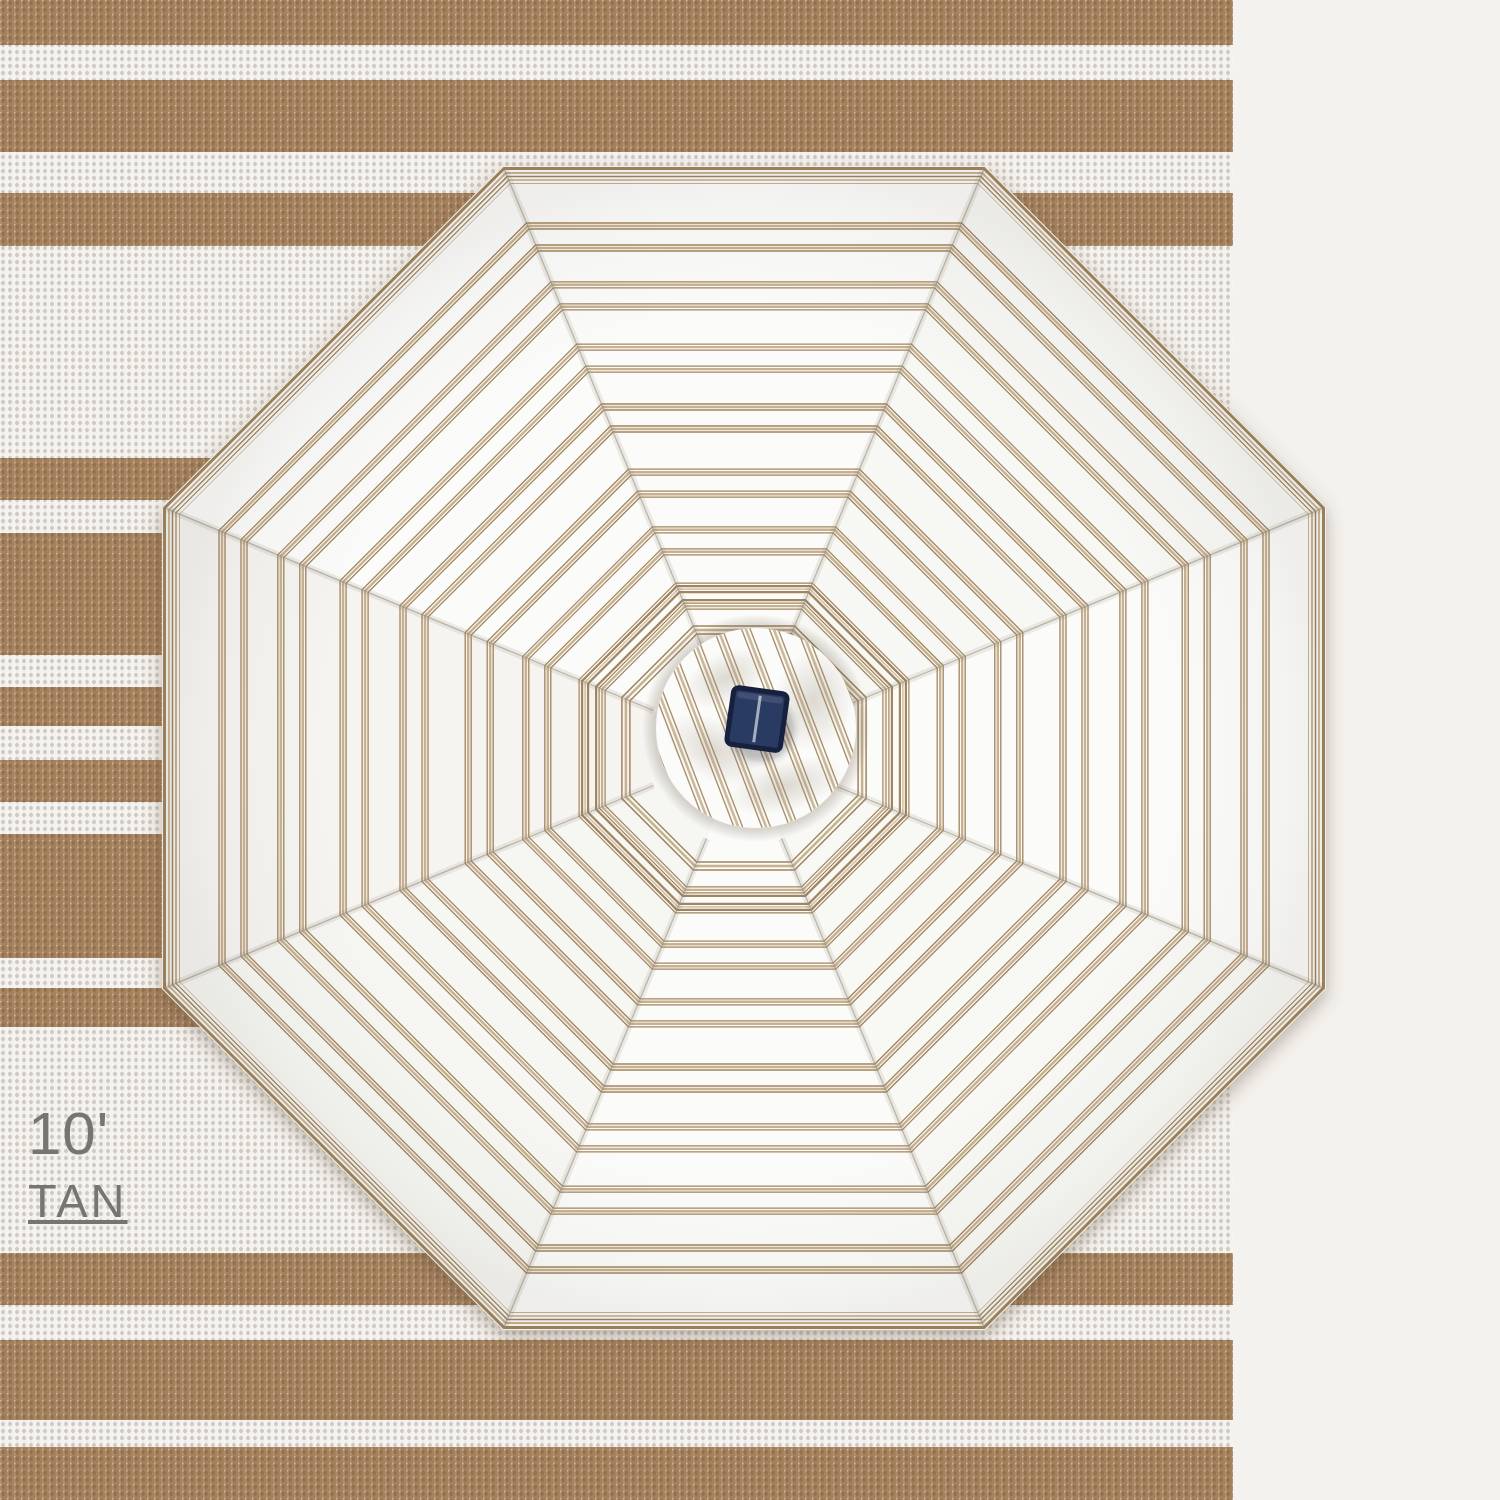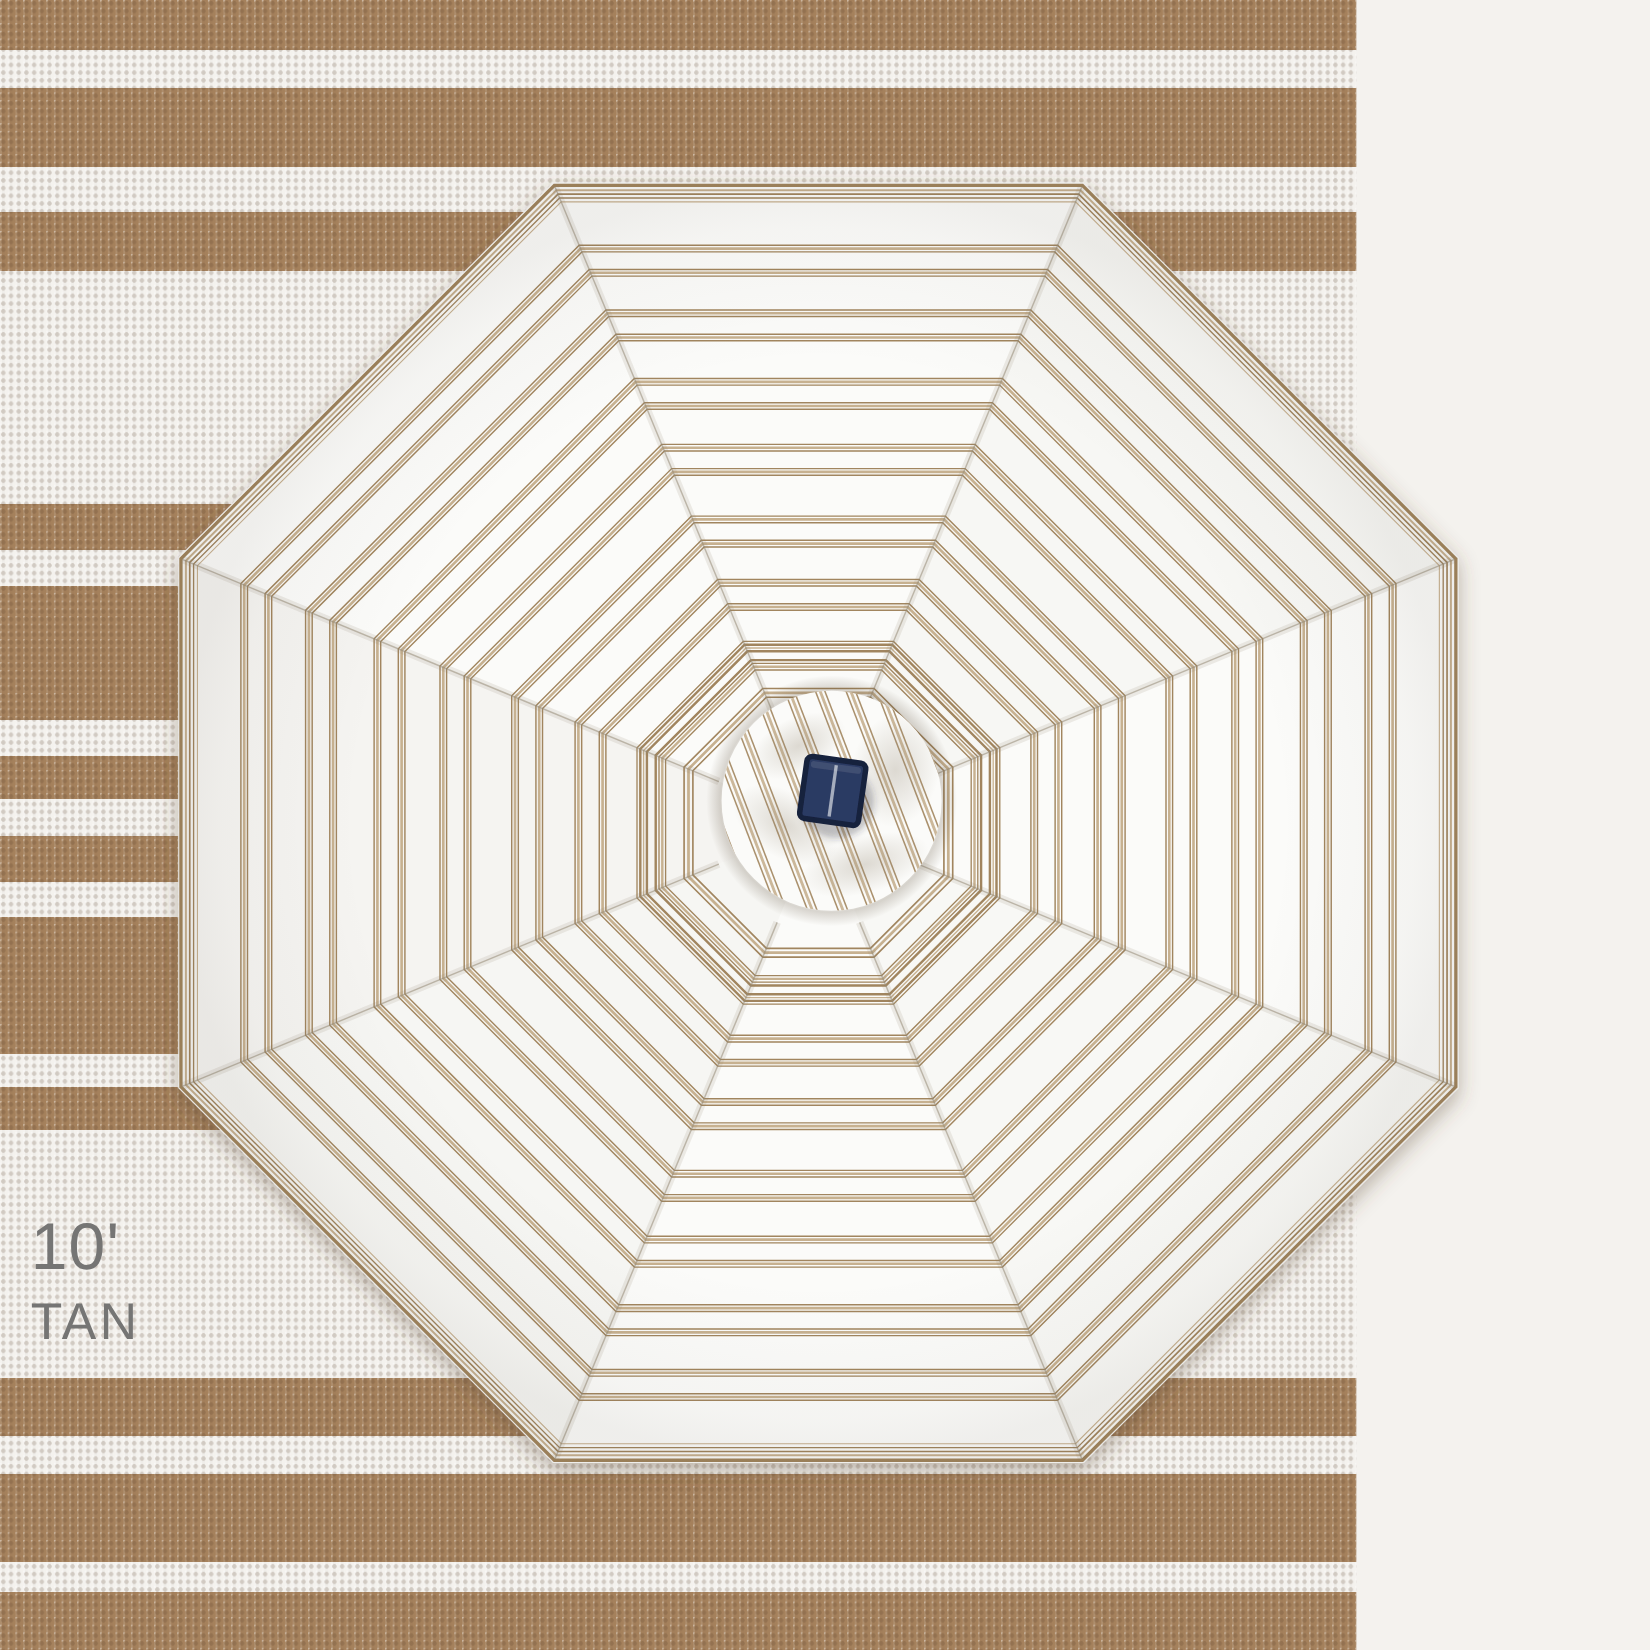--- a/index.html
+++ b/index.html
@@ -50,20 +50,21 @@
     line-height: 64px;
     font-weight: 500;
     letter-spacing: 1px;
   }
   .variant-label .colorname {
     font-size: 47px;
     line-height: 50px;
     font-weight: 500;
     letter-spacing: 3px;
     margin-top: 10px;
+    text-decoration: underline;
   }
 </style>
 </head>
 <body>
 
 <div class="scene">
   <div id="rug" style="background: linear-gradient(rgb(165, 129, 92) 0px, rgb(165, 129, 92) 45px, rgb(244, 242, 238) 45px, rgb(244, 242, 238) 80px, rgb(165, 129, 92) 80px, rgb(165, 129, 92) 152px, rgb(244, 242, 238) 152px, rgb(244, 242, 238) 193px, rgb(165, 129, 92) 193px, rgb(165, 129, 92) 246px, rgb(244, 242, 238) 246px, rgb(244, 242, 238) 458px, rgb(165, 129, 92) 458px, rgb(165, 129, 92) 500px, rgb(244, 242, 238) 500px, rgb(244, 242, 238) 533px, rgb(165, 129, 92) 533px, rgb(165, 129, 92) 655px, rgb(244, 242, 238) 655px, rgb(244, 242, 238) 687px, rgb(165, 129, 92) 687px, rgb(165, 129, 92) 726px, rgb(244, 242, 238) 726px, rgb(244, 242, 238) 760px, rgb(165, 129, 92) 760px, rgb(165, 129, 92) 802px, rgb(244, 242, 238) 802px, rgb(244, 242, 238) 834px, rgb(165, 129, 92) 834px, rgb(165, 129, 92) 958px, rgb(244, 242, 238) 958px, rgb(244, 242, 238) 988px, rgb(165, 129, 92) 988px, rgb(165, 129, 92) 1027px, rgb(244, 242, 238) 1027px, rgb(244, 242, 238) 1253px, rgb(165, 129, 92) 1253px, rgb(165, 129, 92) 1305px, rgb(244, 242, 238) 1305px, rgb(244, 242, 238) 1340px, rgb(165, 129, 92) 1340px, rgb(165, 129, 92) 1420px, rgb(244, 242, 238) 1420px, rgb(244, 242, 238) 1447px, rgb(165, 129, 92) 1447px, rgb(165, 129, 92) 1500px);"></div>
   <svg id="umbrella-svg" viewBox="0 0 1500 1500" xmlns="http://www.w3.org/2000/svg">
       <defs>
         <filter id="umbShadow" x="-6%" y="-6%" width="112%" height="114%">

